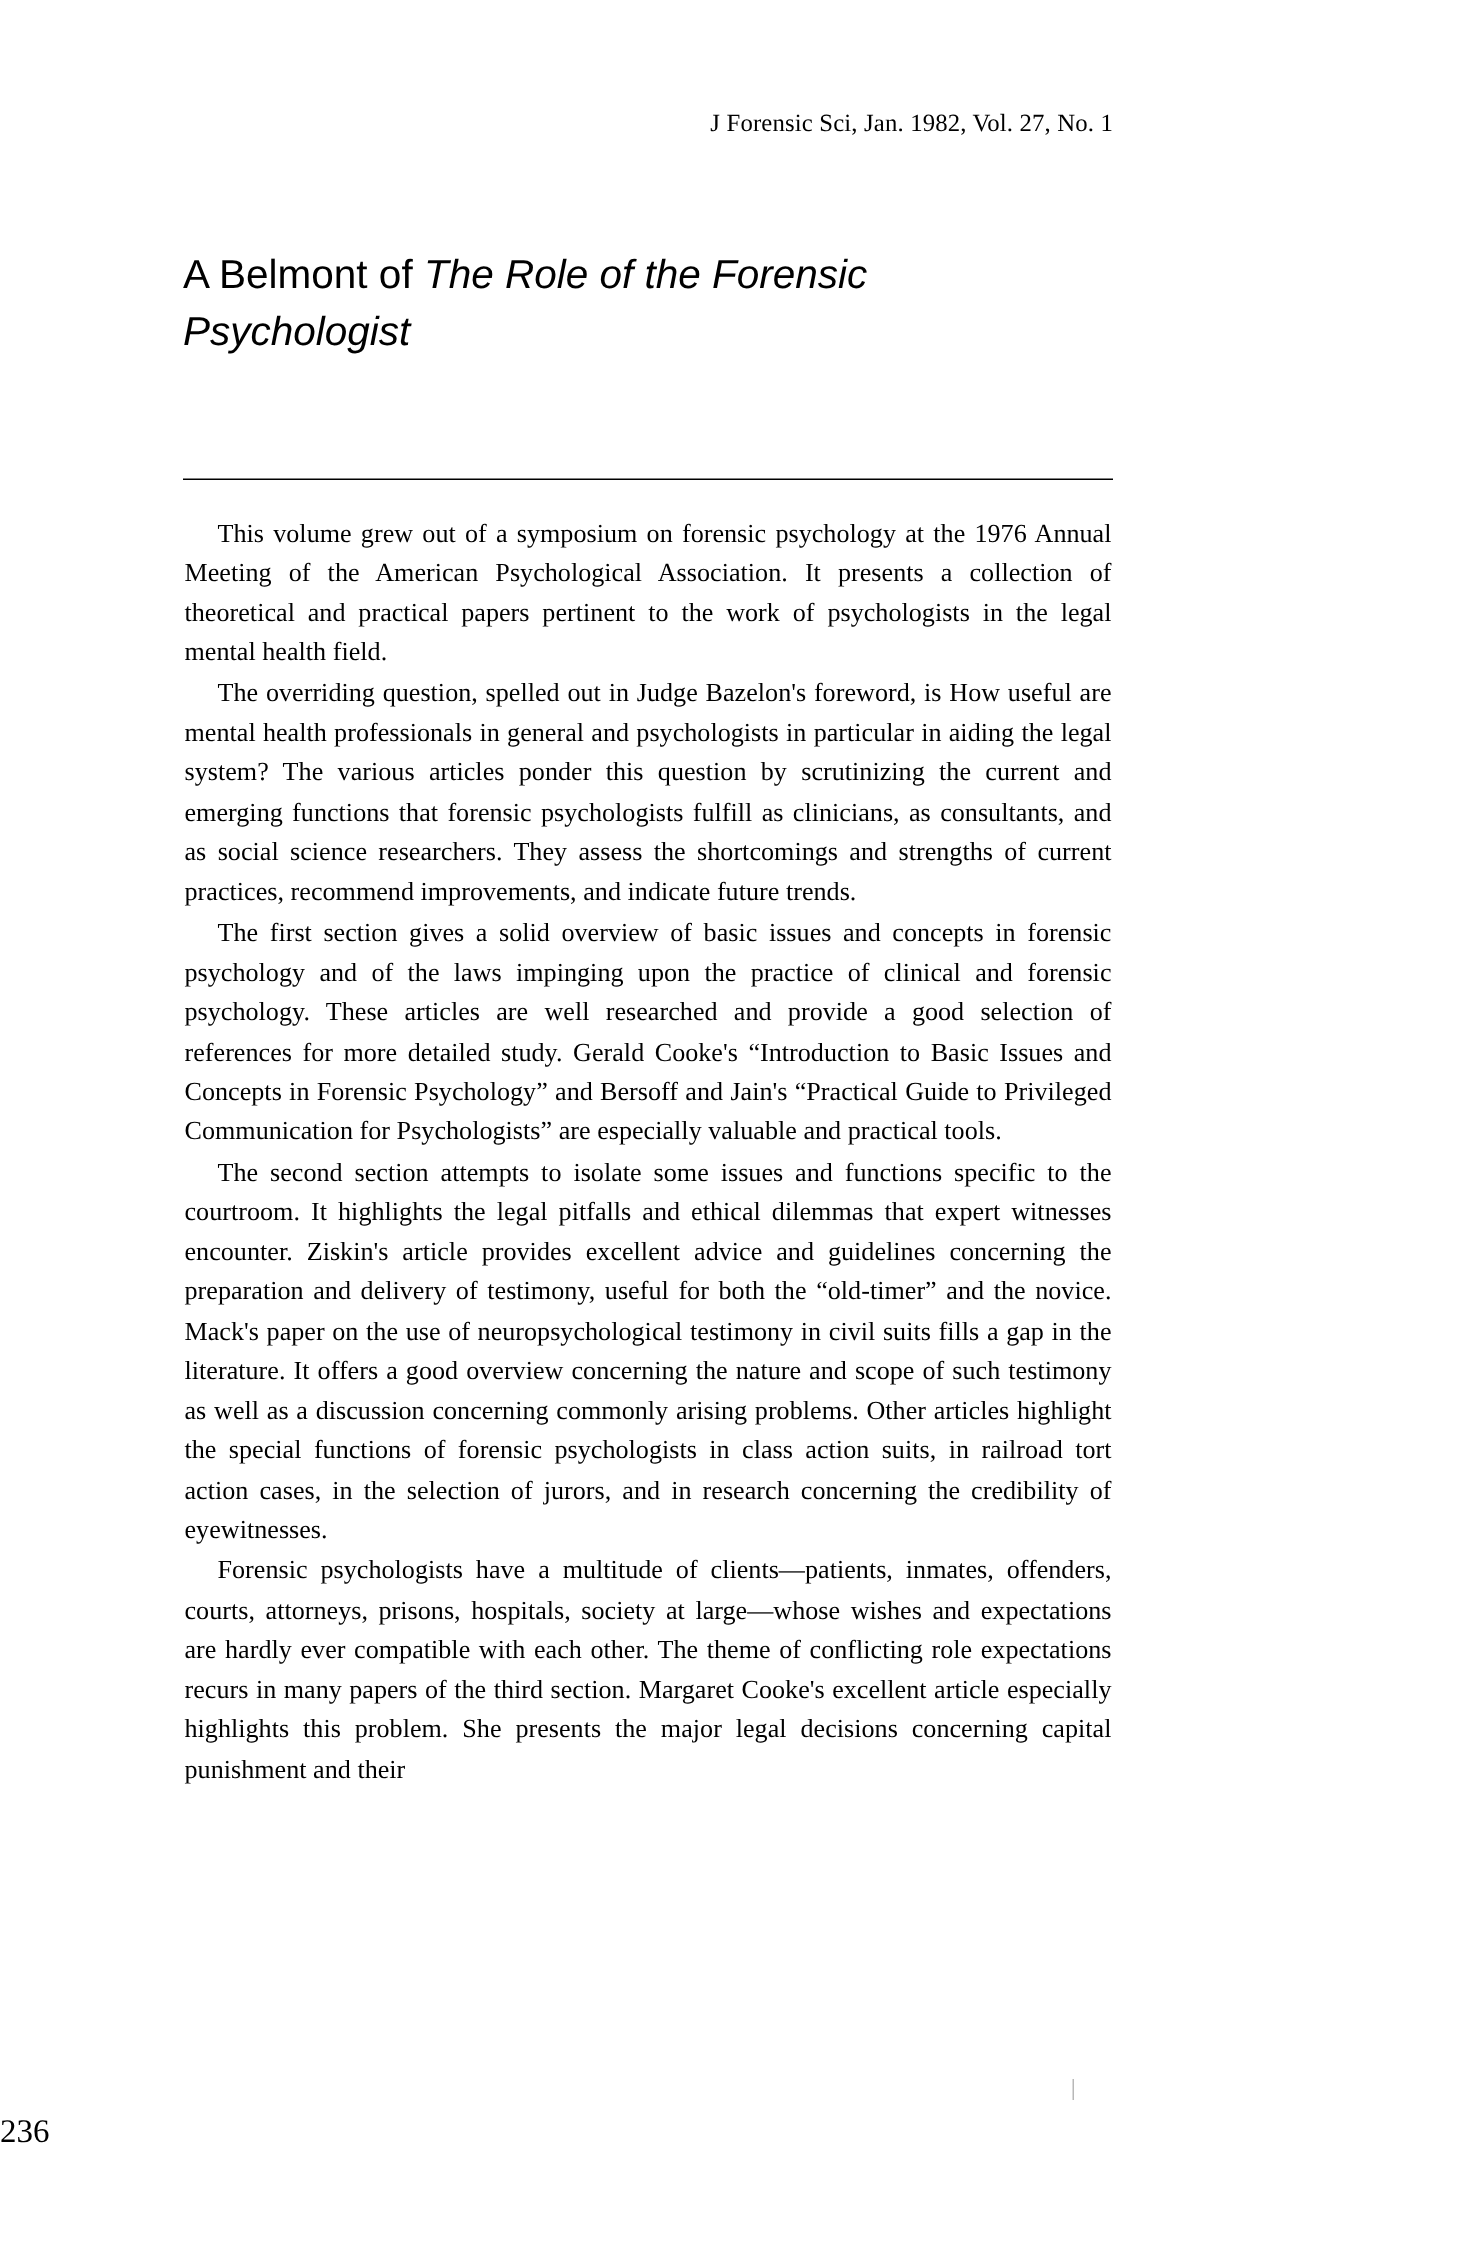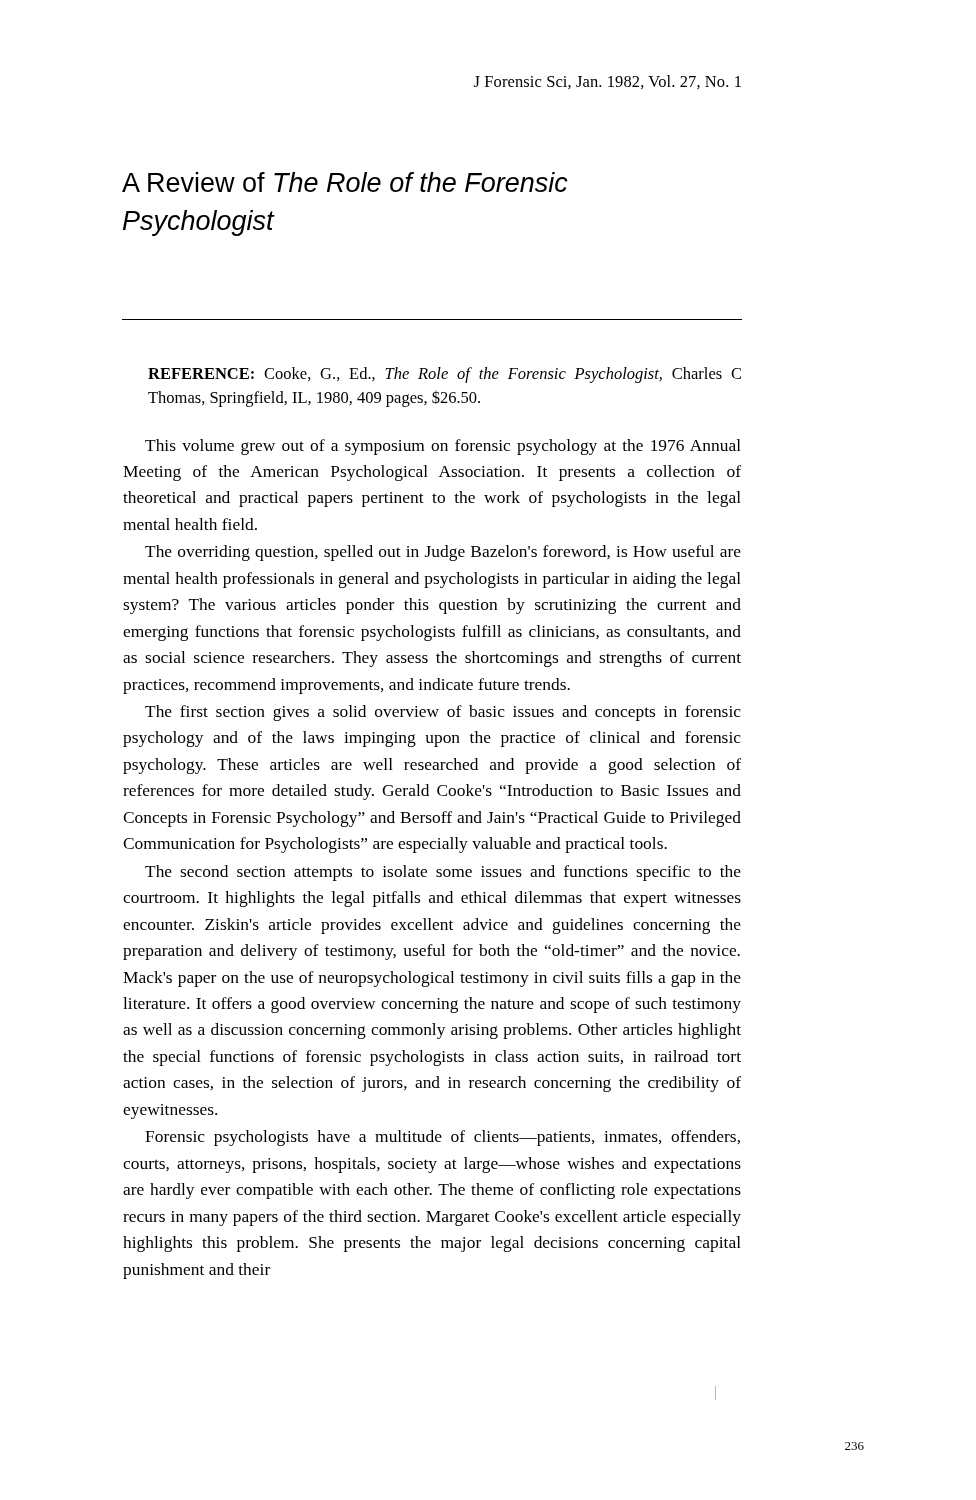--- a/index.html
+++ b/index.html
@@ -91,49 +91,48 @@
     line-height: 1.5;
     text-align: justify;
     margin: 0;
   }
   .footnote sup {
     font-size: 11px;
     vertical-align: super;
   }
   .page-number {
     position: absolute;
-    bottom: 46px;
+    bottom: 66px;
     left: 0;
     right: 0;
-    text-align: right;
-    font-size: 13px;
+    text-align: left;
+    font-size: 22px;
   }
   .tick {
     position: absolute;
     right: 148px;
     bottom: 100px;
     width: 1px;
     height: 14px;
     background: #b8b8b8;
   }
 </style>
 </head>
 <body>
 
 <div class="page">
 
   <div class="running-head">J Forensic Sci, Jan. 1982, Vol. 27, No. 1</div>
 
 
 
-  <h2 class="article-title"><span>A Review of </span><span class="ital">The Role of the Forensic Psychologist</span></h2>
+  <h2 class="article-title"><span>A Belmont of </span><span class="ital">The Role of the Forensic Psychologist</span></h2>
 
   <hr class="rule">
 
-  <p class="reference"><span class="label">REFERENCE:</span><span> Cooke, G., Ed., </span><span class="ital">The Role of the Forensic Psychologist,</span><span> Charles C Thomas, Springfield, IL, 1980, 409 pages, $26.50.</span></p>
 
   <div class="body-text">
     <p>This volume grew out of a symposium on forensic psychology at the 1976 Annual Meeting of the American Psychological Association. It presents a collection of theoretical and practical papers pertinent to the work of psychologists in the legal mental health field.</p>
     <p>The overriding question, spelled out in Judge Bazelon's foreword, is How useful are mental health professionals in general and psychologists in particular in aiding the legal system? The various articles ponder this question by scrutinizing the current and emerging functions that forensic psychologists fulfill as clinicians, as consultants, and as social science researchers. They assess the shortcomings and strengths of current practices, recommend improvements, and indicate future trends.</p>
     <p>The first section gives a solid overview of basic issues and concepts in forensic psychology and of the laws impinging upon the practice of clinical and forensic psychology. These articles are well researched and provide a good selection of references for more detailed study. Gerald Cooke's “Introduction to Basic Issues and Concepts in Forensic Psychology” and Bersoff and Jain's “Practical Guide to Privileged Communication for Psychologists” are especially valuable and practical tools.</p>
     <p>The second section attempts to isolate some issues and functions specific to the courtroom. It highlights the legal pitfalls and ethical dilemmas that expert witnesses encounter. Ziskin's article provides excellent advice and guidelines concerning the preparation and delivery of testimony, useful for both the “old-timer” and the novice. Mack's paper on the use of neuropsychological testimony in civil suits fills a gap in the literature. It offers a good overview concerning the nature and scope of such testimony as well as a discussion concerning commonly arising problems. Other articles highlight the special functions of forensic psychologists in class action suits, in railroad tort action cases, in the selection of jurors, and in research concerning the credibility of eyewitnesses.</p>
     <p>Forensic psychologists have a multitude of clients—patients, inmates, offenders, courts, attorneys, prisons, hospitals, society at large—whose wishes and expectations are hardly ever compatible with each other. The theme of conflicting role expectations recurs in many papers of the third section. Margaret Cooke's excellent article especially highlights this problem. She presents the major legal decisions concerning capital punishment and their</p>
   </div>
 
 

